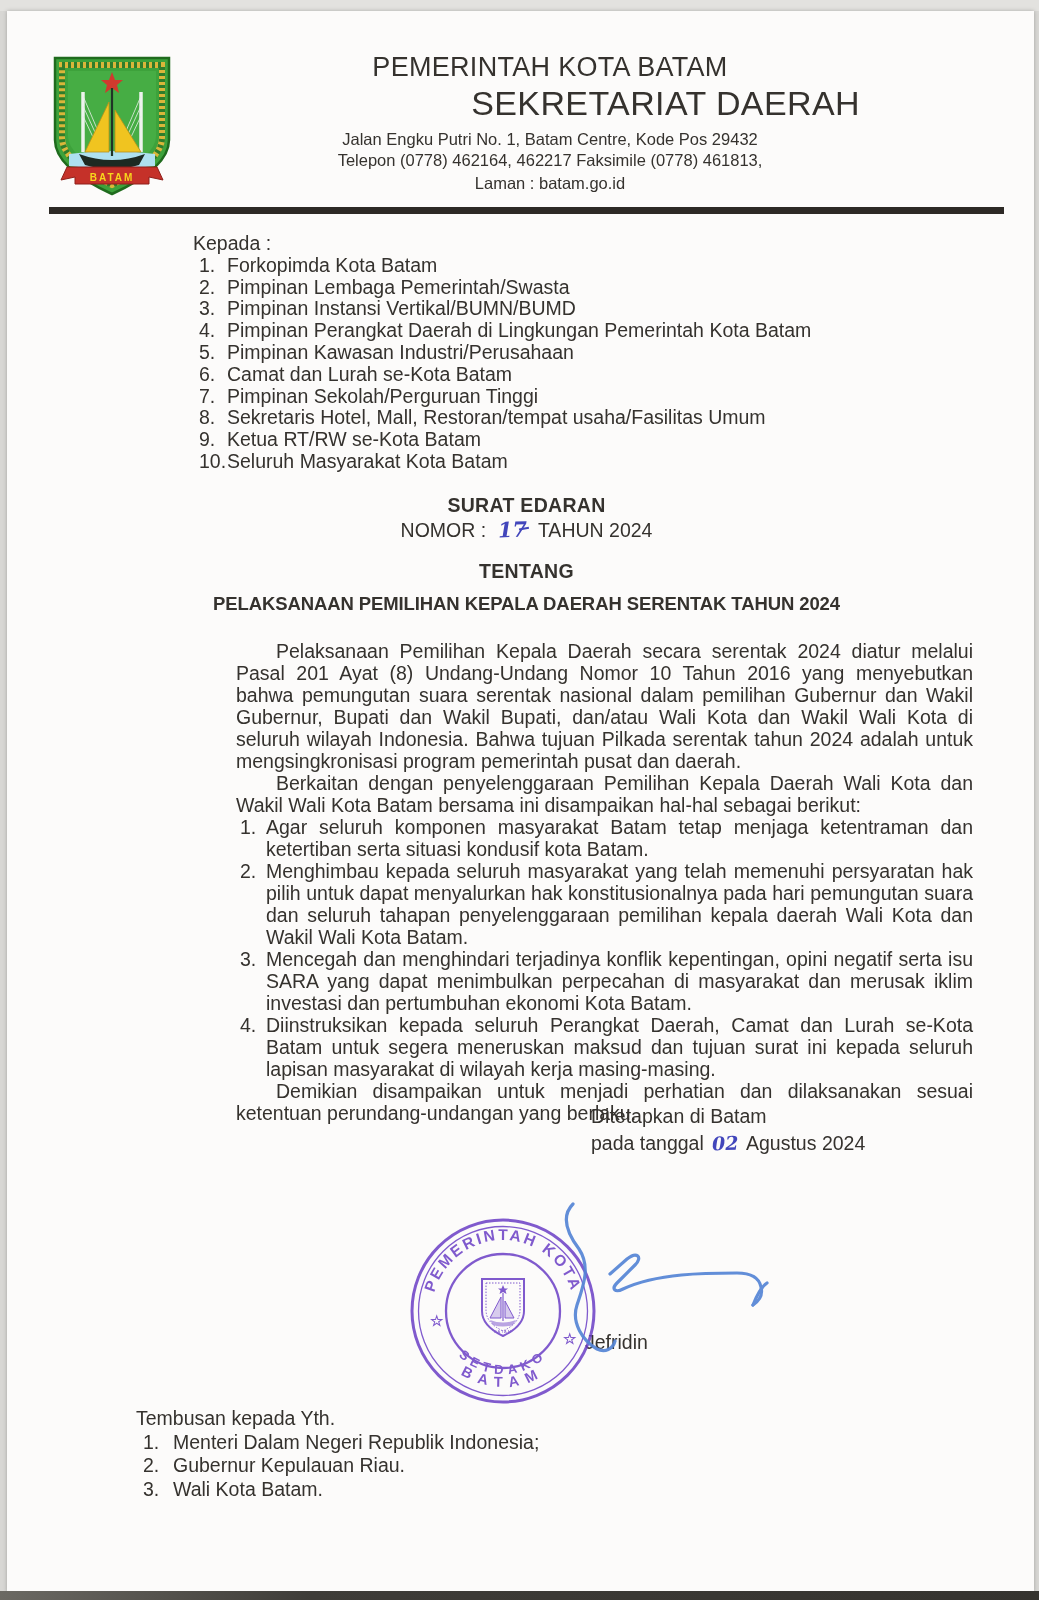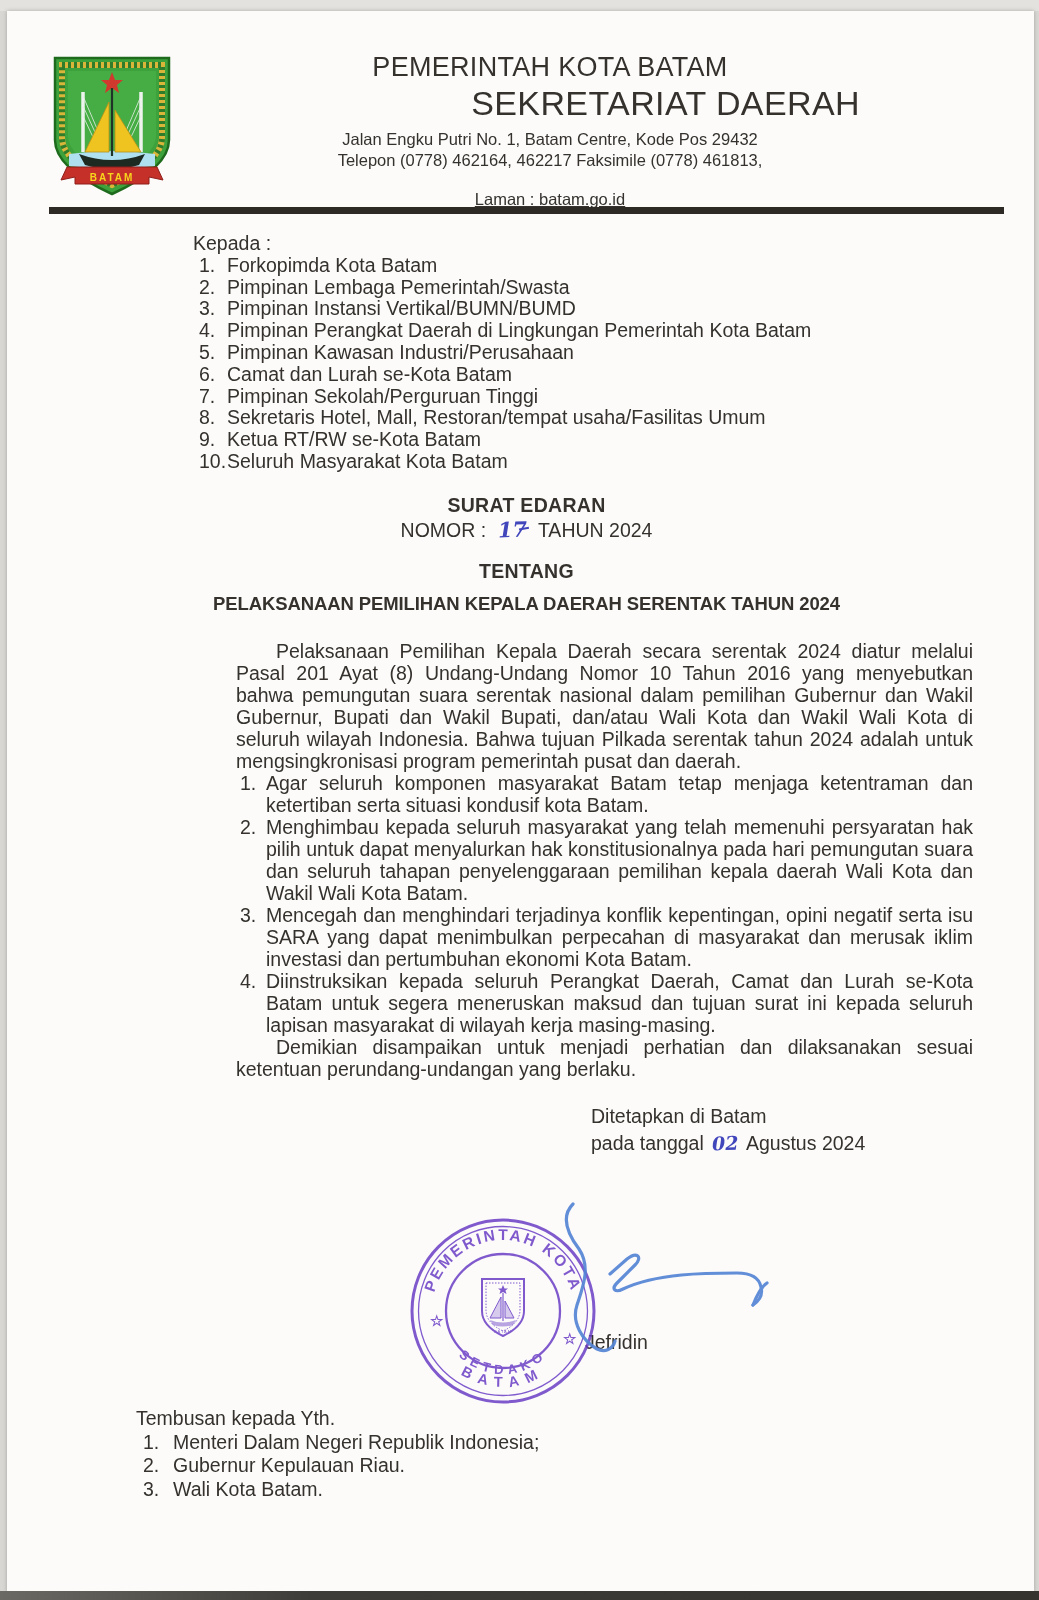--- a/index.html
+++ b/index.html
@@ -11,21 +11,21 @@
          background:linear-gradient(to right,#6b6963,#3e3c38 30%,#35332f);}
   .top-edge{position:absolute;left:0;right:0;top:0;height:11px;background:#e3e2df;}
 
   
   .logo{position:absolute;left:42px;top:43px;width:126px;height:144px;}
   .header-text{position:absolute;left:233px;top:41px;width:620px;text-align:center;}
   .h-line1{font-size:27px;letter-spacing:.3px;}
   .h-line2{font-size:34px;letter-spacing:.4px;margin-top:1px;text-align:right;}
   .h-addr{font-size:16.5px;margin-top:7px;}
   .h-phone{font-size:16.5px;margin-top:2px;}
-  .h-web{font-size:16.5px;margin-top:20px;text-decoration:underline;}
+  .h-web{font-size:16.5px;margin-top:4px;}
   .rule{position:absolute;left:42px;top:196px;width:955px;height:7px;background:#2d2925;}
 
   
   .kepada{position:absolute;left:186px;top:222px;width:730px;font-size:19.5px;line-height:21.8px;}
   .krow{display:flex;padding-left:6px;}
   .kno{flex:0 0 28px;}
 
   
   .tblock{position:absolute;left:0;width:1039px;text-align:center;font-size:19.5px;}
   .t-surat{top:483px;font-weight:700;letter-spacing:.3px;}
@@ -149,20 +149,21 @@
     <div class="tblock t-nomor">
       <span>NOMOR :</span>
       <span class="hand hand-17">17</span>
       <span>TAHUN 2024</span>
     </div>
     <div class="tblock t-tentang">TENTANG</div>
     <div class="tblock t-subject">PELAKSANAAN PEMILIHAN KEPALA DAERAH SERENTAK TAHUN 2024</div>
 
     <div class="bodytext">
       <p>Pelaksanaan Pemilihan Kepala Daerah secara serentak 2024 diatur melalui Pasal 201 Ayat (8) Undang-Undang Nomor 10 Tahun 2016 yang menyebutkan bahwa pemungutan suara serentak nasional dalam pemilihan Gubernur dan Wakil Gubernur, Bupati dan Wakil Bupati, dan/atau Wali Kota dan Wakil Wali Kota di seluruh wilayah Indonesia. Bahwa tujuan Pilkada serentak tahun 2024 adalah untuk mengsingkronisasi program pemerintah pusat dan daerah.</p>
+      <p>Berkaitan dengan penyelenggaraan Pemilihan Kepala Daerah Wali Kota dan Wakil Wali Kota Batam bersama ini disampaikan hal-hal sebagai berikut:</p>
       <div class="item">
           <span class="bno">1.</span>
           <span class="btxt">Agar seluruh komponen masyarakat Batam tetap menjaga ketentraman dan ketertiban serta situasi kondusif kota Batam.</span>
         </div>
       <div class="item">
           <span class="bno">2.</span>
           <span class="btxt">Menghimbau kepada seluruh masyarakat yang telah memenuhi persyaratan hak pilih untuk dapat menyalurkan hak konstitusionalnya pada hari pemungutan suara dan seluruh tahapan penyelenggaraan pemilihan kepala daerah Wali Kota dan Wakil Wali Kota Batam.</span>
         </div>
       <div class="item">
           <span class="bno">3.</span>

